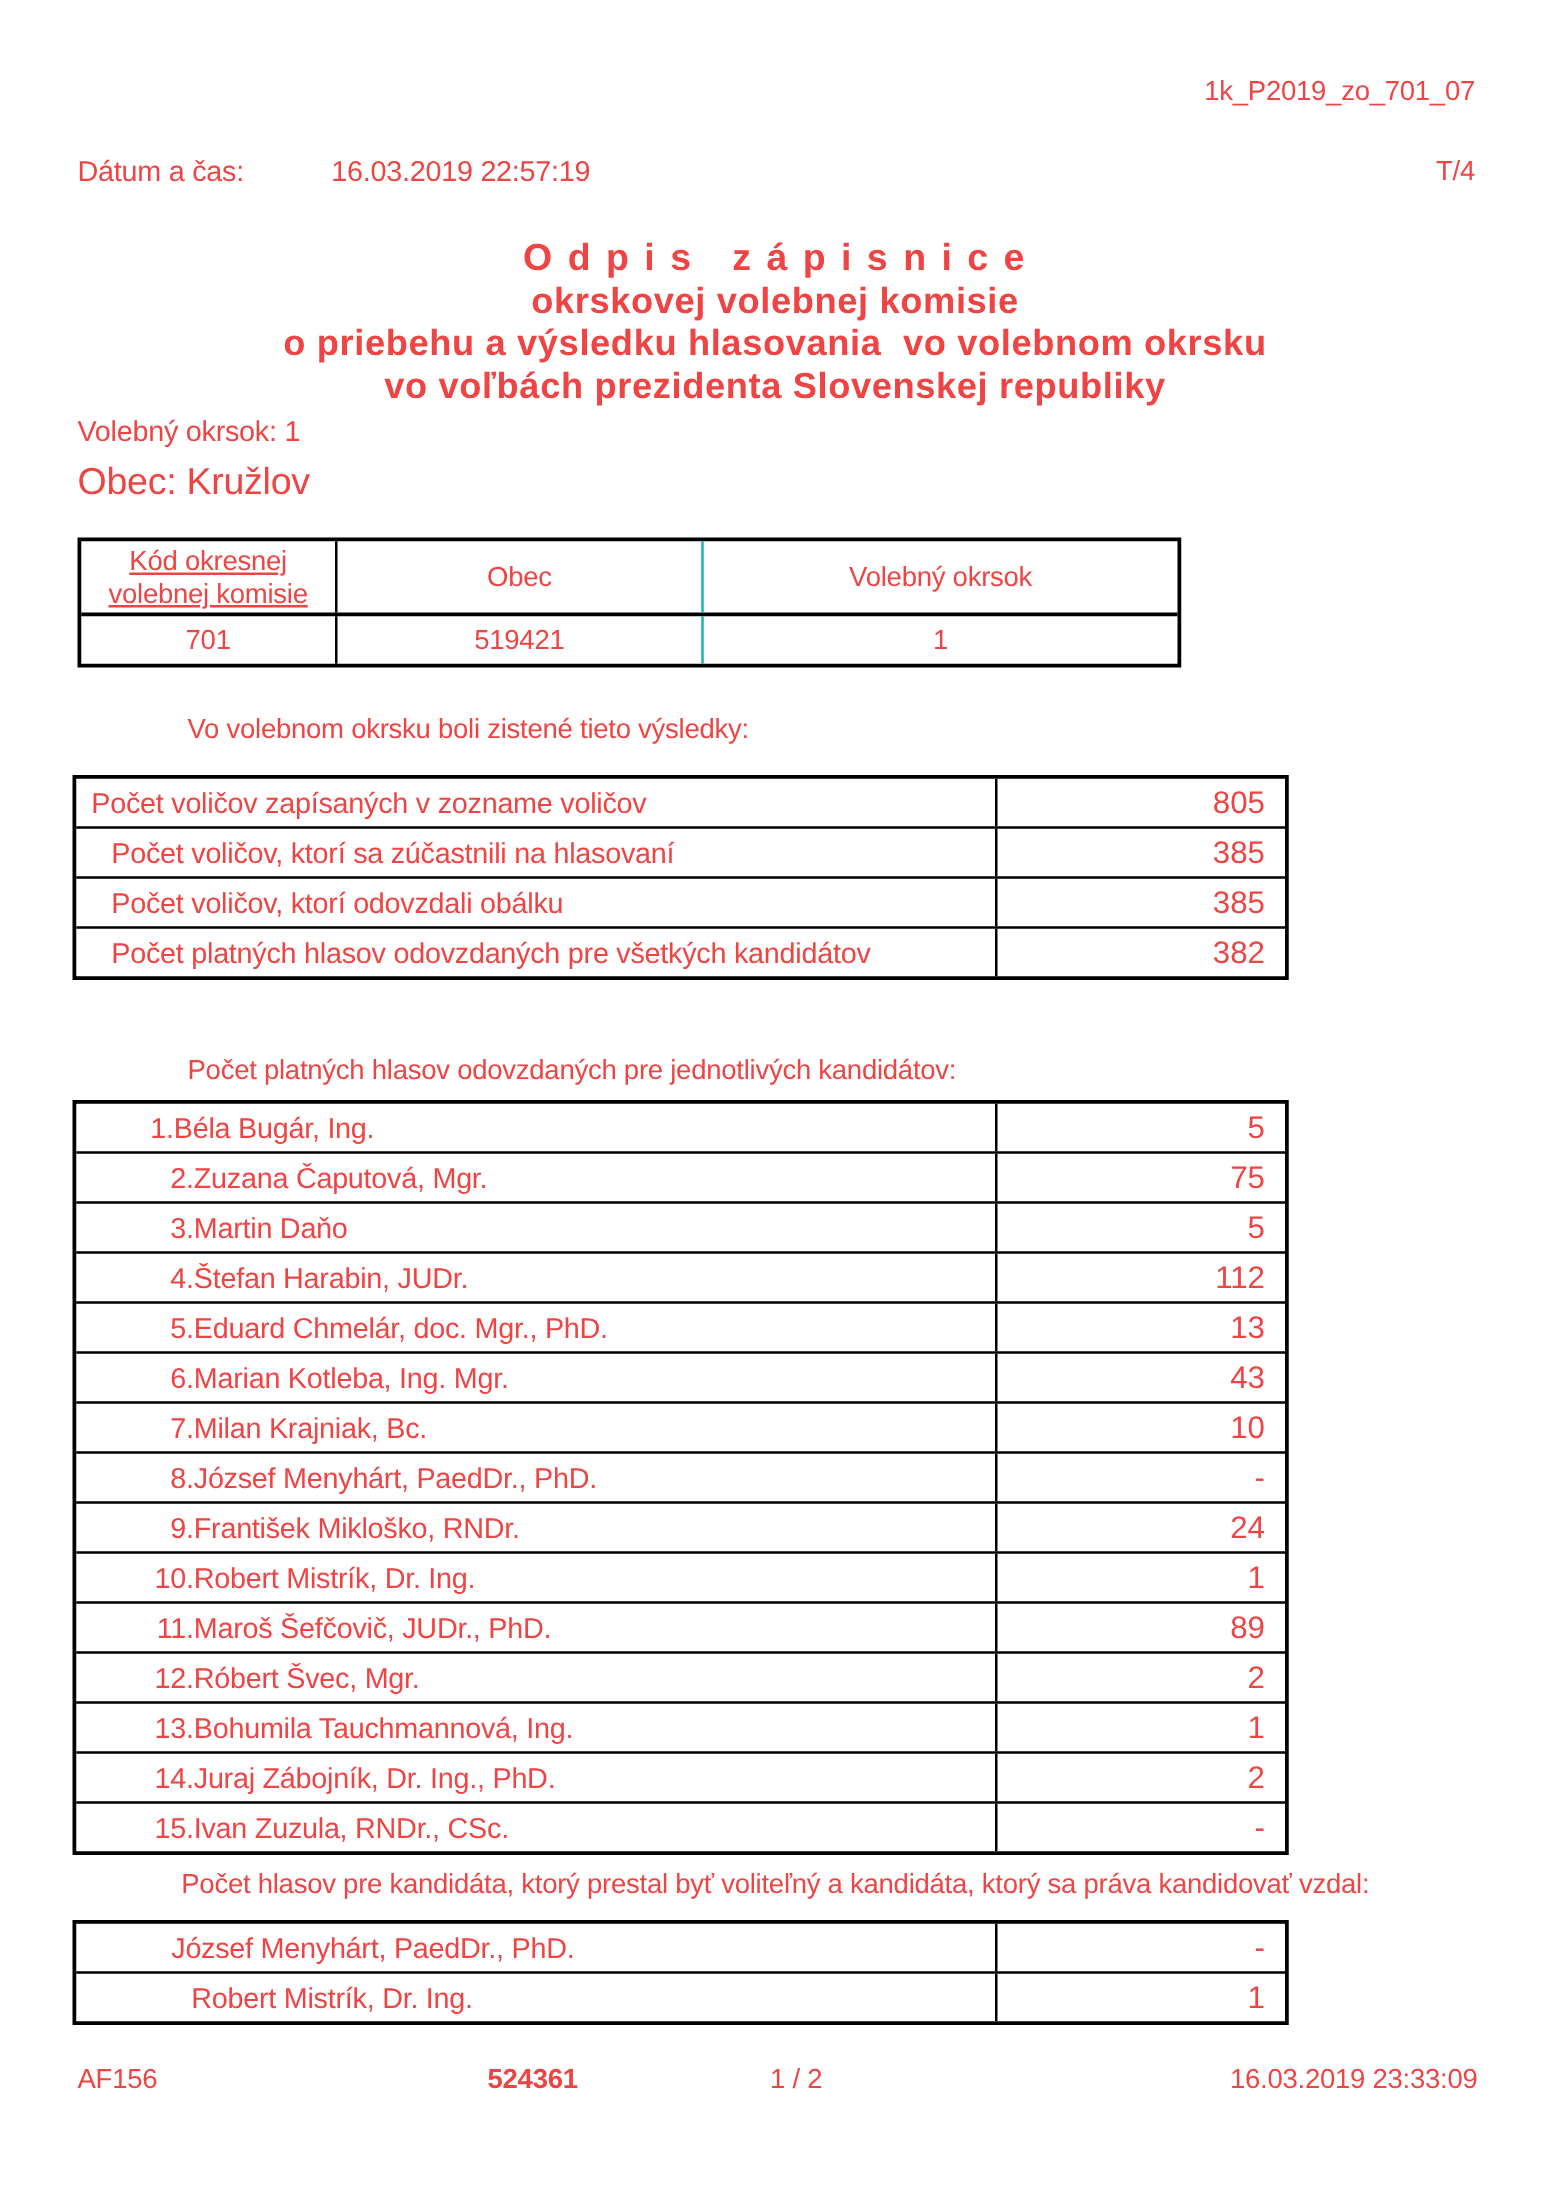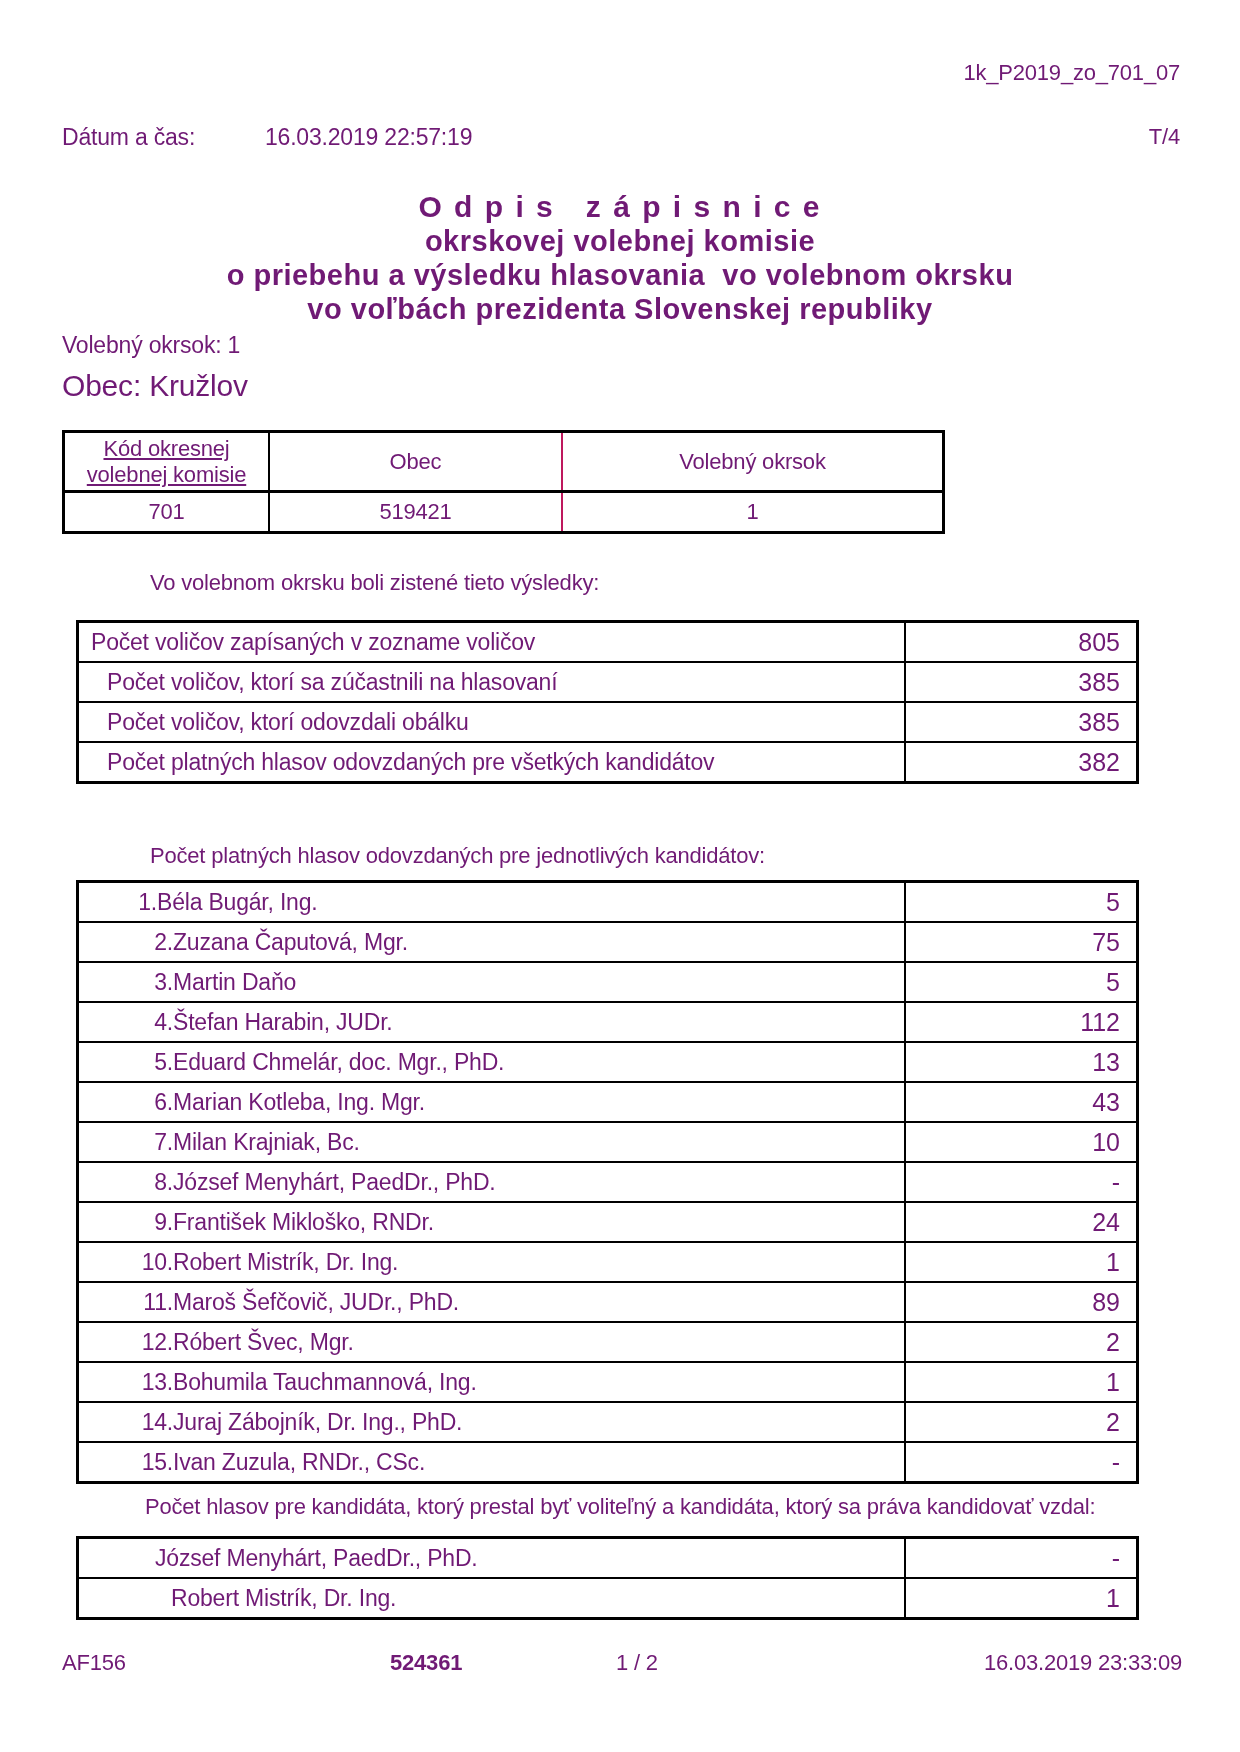--- a/index.html
+++ b/index.html
@@ -1,21 +1,21 @@
 <!DOCTYPE html>
 <html><head>
 <meta charset="utf-8">
 <style>
   html,body{margin:0;padding:0;background:#e8e8e8;}
   .page{
     position:relative;
     width:1240px;height:1752px;
     background:#ffffff;
     font-family:"Liberation Sans", sans-serif;
-    color:#701a75;
+    color:#ef4444;
     overflow:hidden;
   }
   .abs{position:absolute;}
   .txt{letter-spacing:-0.2px;}
 
   
   .doc-code{top:60px;right:60px;font-size:22px;}
   .date-label{top:124px;left:62px;font-size:23px;}
   .date-value{top:124px;left:265px;font-size:23px;}
   .page-marker{top:124px;right:60px;font-size:22px;}
@@ -28,30 +28,30 @@
   .meta-okrsok{top:332px;left:62px;font-size:23px;}
   .meta-obec{top:369px;left:62px;font-size:30px;}
 
   
   .code-table{top:430px;left:62px;width:883px;border:3px solid #000;box-sizing:border-box;}
   .code-table .hrow{display:flex;height:57px;}
   .code-table .vrow{display:flex;height:38px;border-top:3px solid #000;}
   .code-table .cell{box-sizing:border-box;display:flex;align-items:center;justify-content:center;text-align:center;font-size:22px;letter-spacing:-0.2px;}
   .code-table .c1{width:203px;}
   .code-table .c2{width:293px;border-left:2px solid #000;}
-  .code-table .c3{flex:1;border-left:2px solid #be185d;}
+  .code-table .c3{flex:1;border-left:2px solid #14b8a6;}
   .code-table .pre{white-space:pre-line;line-height:26px;text-decoration:underline;}
 
   .intro{font-size:22px;letter-spacing:-0.2px;}
   .intro-results{top:570px;left:150px;}
   .intro-candidates{top:843px;left:150px;}
   .intro-withdrawn{top:1494px;left:145px;}
 
   
-  .vtable{left:76px;width:1063px;border:3px solid #000;box-sizing:border-box;}
+  .vtable{left:58px;width:973px;border:3px solid #000;box-sizing:border-box;}
   .vtable .row{display:flex;height:38px;box-sizing:content-box;}
   .vtable .row + .row{border-top:2px solid #000;padding-left:16px;}
   .vtable .lbl{flex:1;display:flex;align-items:center;font-size:23px;letter-spacing:-0.2px;padding-left:12px;box-sizing:border-box;}
   .vtable .val{width:232px;border-left:2px solid #000;display:flex;align-items:center;justify-content:flex-end;padding-right:16px;font-size:25px;box-sizing:border-box;}
 
   .summary-table{top:620px;}
   .cand-table{top:880px;}
   .wd-table{top:1536px;}
 
   .cand-table .lbl{padding-left:36px;}

